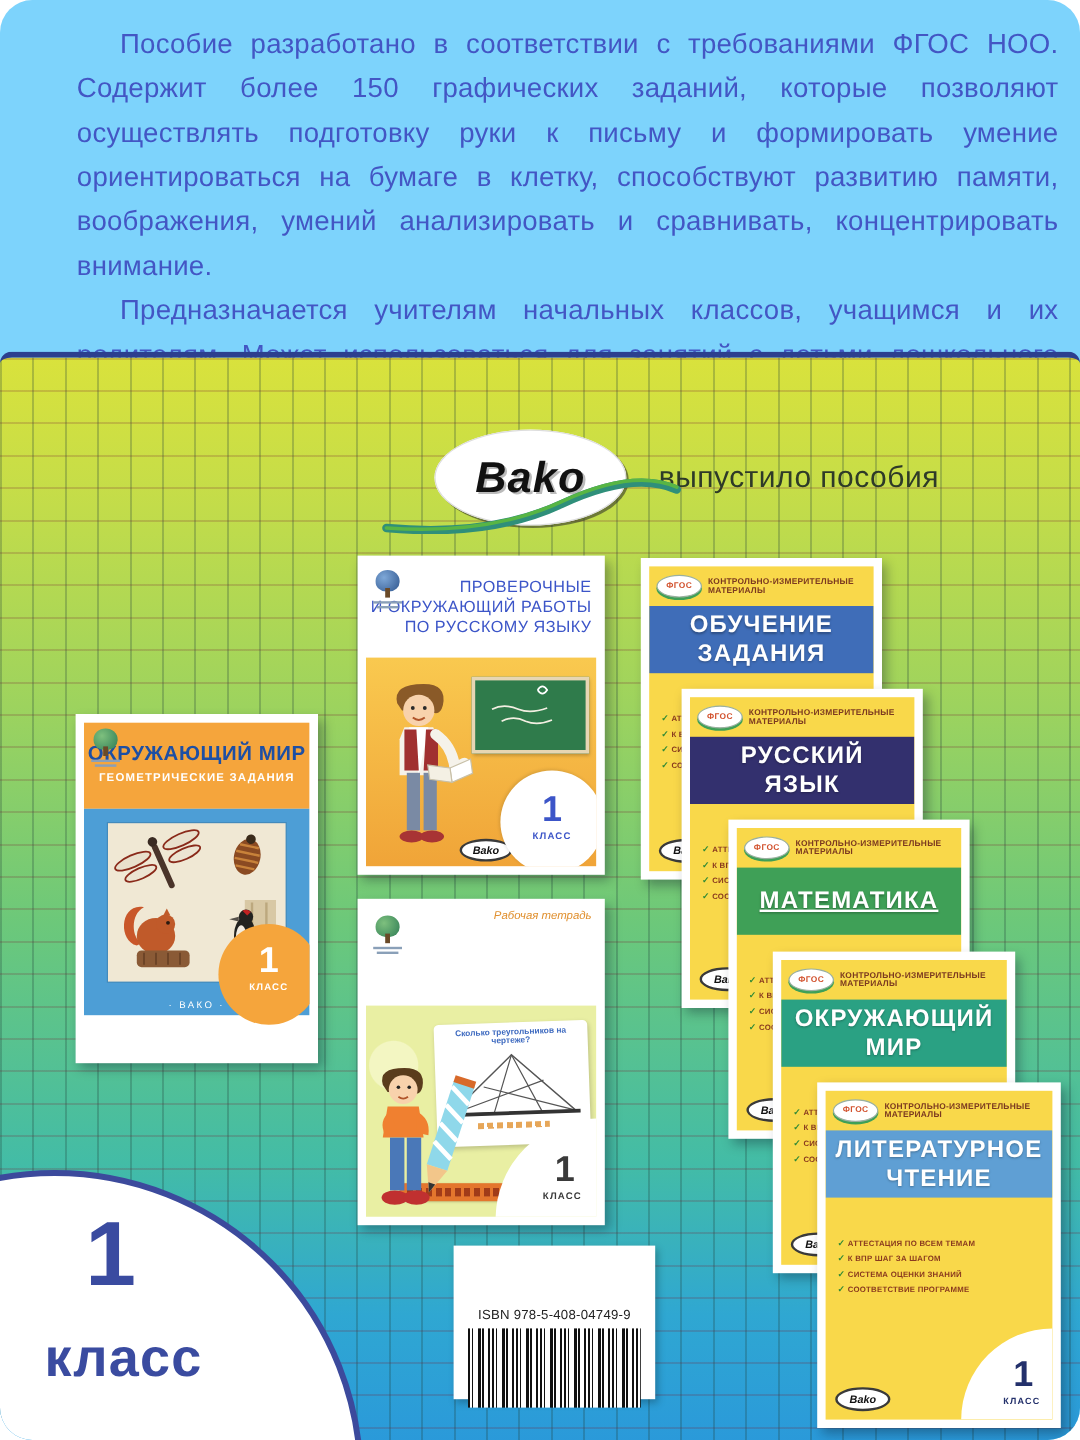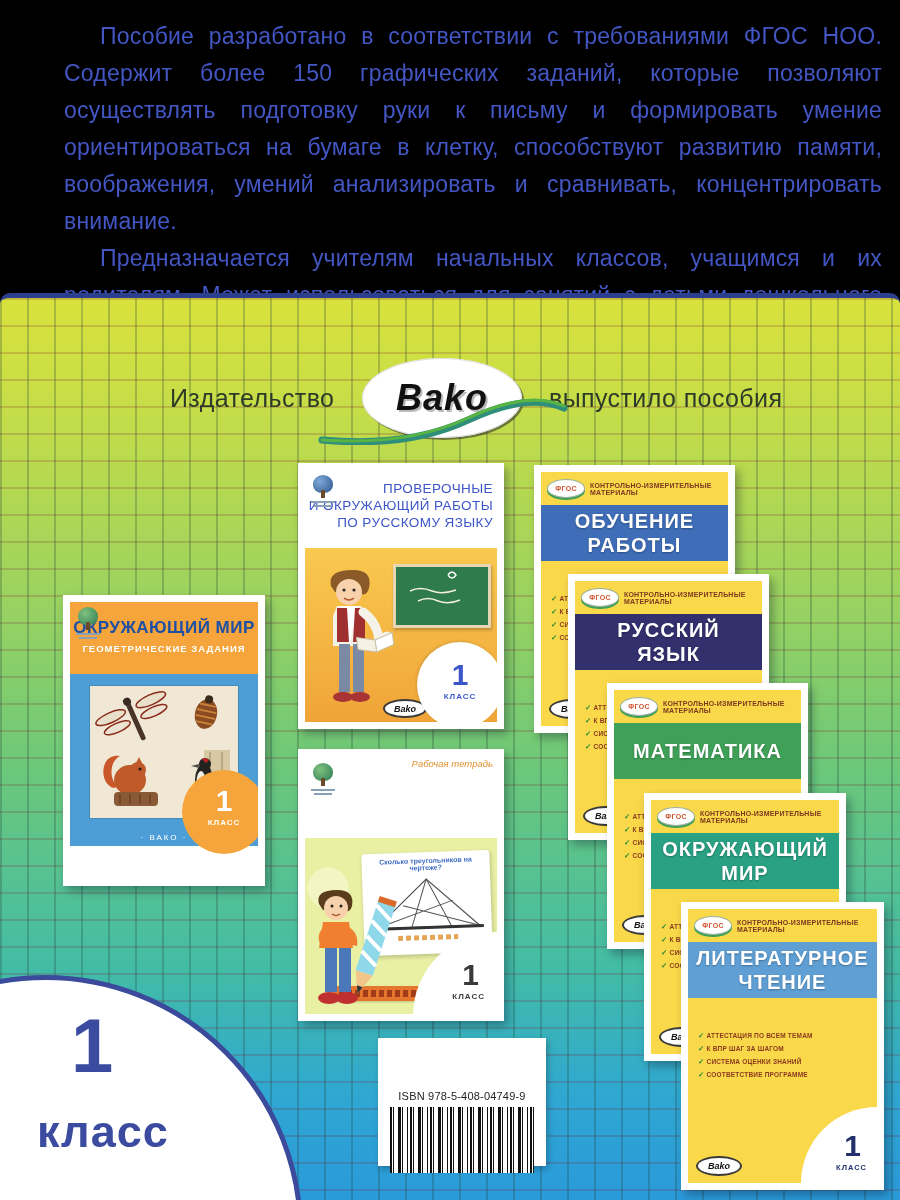--- a/index.html
+++ b/index.html
@@ -1,17 +1,17 @@
 <!DOCTYPE html>
 <html><head>
 <meta charset="utf-8">
 <style>
   html,body{margin:0;padding:0;background:#ffffff;}
-  .screen{position:relative;width:900px;height:1200px;overflow:hidden;background:#000000;
-          font-family:"Liberation Sans",sans-serif;}
+  .screen{position:relative;width:900px;height:1200px;overflow:hidden;background:#7dd3fc;
+          font-family:"Liberation Sans",sans-serif;border-radius:27px;}
 
   
   .intro{position:absolute;left:64px;top:18px;width:818px;color:#4356c4;
          font-size:23px;line-height:37px;text-align:justify;word-spacing:3px;letter-spacing:.2px;}
   .intro p{margin:0;text-indent:36px;}
 
   
   .cover{position:absolute;left:0;top:293px;width:900px;height:907px;overflow:hidden;
          border-top:5px solid #2c3f8f;border-radius:10px 10px 0 0;
          background-image:
@@ -103,21 +103,21 @@
   .kim-checks{position:absolute;left:10px;top:122px;}
   .kim-checks div{font-size:6.5px;font-weight:bold;color:#8a3a1f;letter-spacing:.2px;margin-bottom:4px;text-transform:uppercase;}
   .kim-checks b{color:#2f8a35;margin-right:2px;font-size:7.5px;}
   .kim-bako{position:absolute;left:8px;bottom:7px;width:42px;height:16px;border:2px solid #3a3a3a;border-radius:50%;
             background:#fff;display:flex;align-items:center;justify-content:center;}
   .kim-bako span{font-size:9px;font-weight:bold;font-style:italic;color:#111;}
   .kim-corner{position:absolute;right:0;bottom:0;width:76px;height:76px;background:#fff;border-radius:100% 0 0 0;
               text-align:right;}
   .kim-corner .n{display:block;margin:22px 16px 0 0;font-size:30px;font-weight:bold;color:#23306b;}
   .kim-corner .w{display:block;margin:0 10px 0 0;font-size:7.5px;font-weight:bold;color:#23306b;letter-spacing:1px;}
-  .band-og{background:#3f6db8;} .band-ry{background:#33306e;} .band-ma{background:#3fa057;}
+  .band-og{background:#3f6db8;} .band-ry{background:#33306e;} .band-ma{background:#3fa057;text-decoration:underline;}
   .band-om{background:#2aa183;} .band-lc{background:#5f9fd4;}
 
   
   .isbn{position:absolute;left:378px;top:740px;width:168px;height:128px;background:#fff;z-index:4;
         box-shadow:2px 3px 6px rgba(0,0,0,.25);text-align:center;padding-top:6px;box-sizing:border-box;}
   .isbn-label{font-size:11px;color:#222;letter-spacing:.2px;margin-top:46px;}
   .barcode{margin:5px 12px 3px 12px;height:66px;
            background:repeating-linear-gradient(90deg,
              #111 0 2px,#fff 2px 3px,#111 3px 4px,#fff 4px 8px,#111 8px 11px,#fff 11px 12px,
              #111 12px 13px,#fff 13px 17px,#111 17px 18px,#fff 18px 20px);}
@@ -136,21 +136,20 @@
 
 <div class="screen">
 
   <div class="intro">
     <p>Пособие разработано в соответствии с требованиями ФГОС НОО. Содержит более 150 графических заданий, которые позволяют осуществлять подготовку руки к письму и формировать умение ориентироваться на бумаге в клетку, способствуют развитию памяти, воображения, умений анализировать и сравнивать, концентрировать внимание.</p>
     <p>Предназначается учителям начальных классов, учащимся и их родителям. Может использоваться для занятий с детьми дошкольного возраста.</p>
   </div>
 
   <div class="cover">
 
-    <span class="pub-left">Издательство</span>
     <div class="bako-big">
       <span>Bako</span>
     </div>
     <svg class="swoosh" width="250" height="55" viewBox="0 0 250 55">
       <path d="M4 50 Q 90 58 150 30 T 246 18" fill="none" stroke="#2f8f7a" stroke-width="7" stroke-linecap="round"></path>
       <path d="M4 50 Q 90 56 150 28 T 246 16" fill="none" stroke="#58b544" stroke-width="3" stroke-linecap="round"></path>
     </svg>
     <span class="pub-right">выпустило пособия</span>
 
     <div class="book" style="left:63px;top:297px;width:202px;height:291px;">
@@ -322,21 +321,21 @@
     <div class="book kim" style="left:534px;top:167px;width:201px;height:268px;z-index:1;">
       <div class="book-in">
         <div class="kim-head">
           <div class="fgos-oval">
               <span>ФГОС</span>
             </div>
           <div class="kim-strip">КОНТРОЛЬНО-ИЗМЕРИТЕЛЬНЫЕ МАТЕРИАЛЫ</div>
         </div>
         <div class="kim-band band-og">
           <span>ОБУЧЕНИЕ</span>
-          <span>РАБОТЫ</span>
+          <span>ЗАДАНИЯ</span>
         </div>
         <div class="kim-checks">
           <div><b>✓</b><span>аттестация по всем темам</span></div>
           <div><b>✓</b><span>к ВПР шаг за шагом</span></div>
           <div><b>✓</b><span>система оценки знаний</span></div>
           <div><b>✓</b><span>соответствие программе</span></div>
         </div>
         <div class="kim-bako">
             <span>Bako</span>
           </div>

